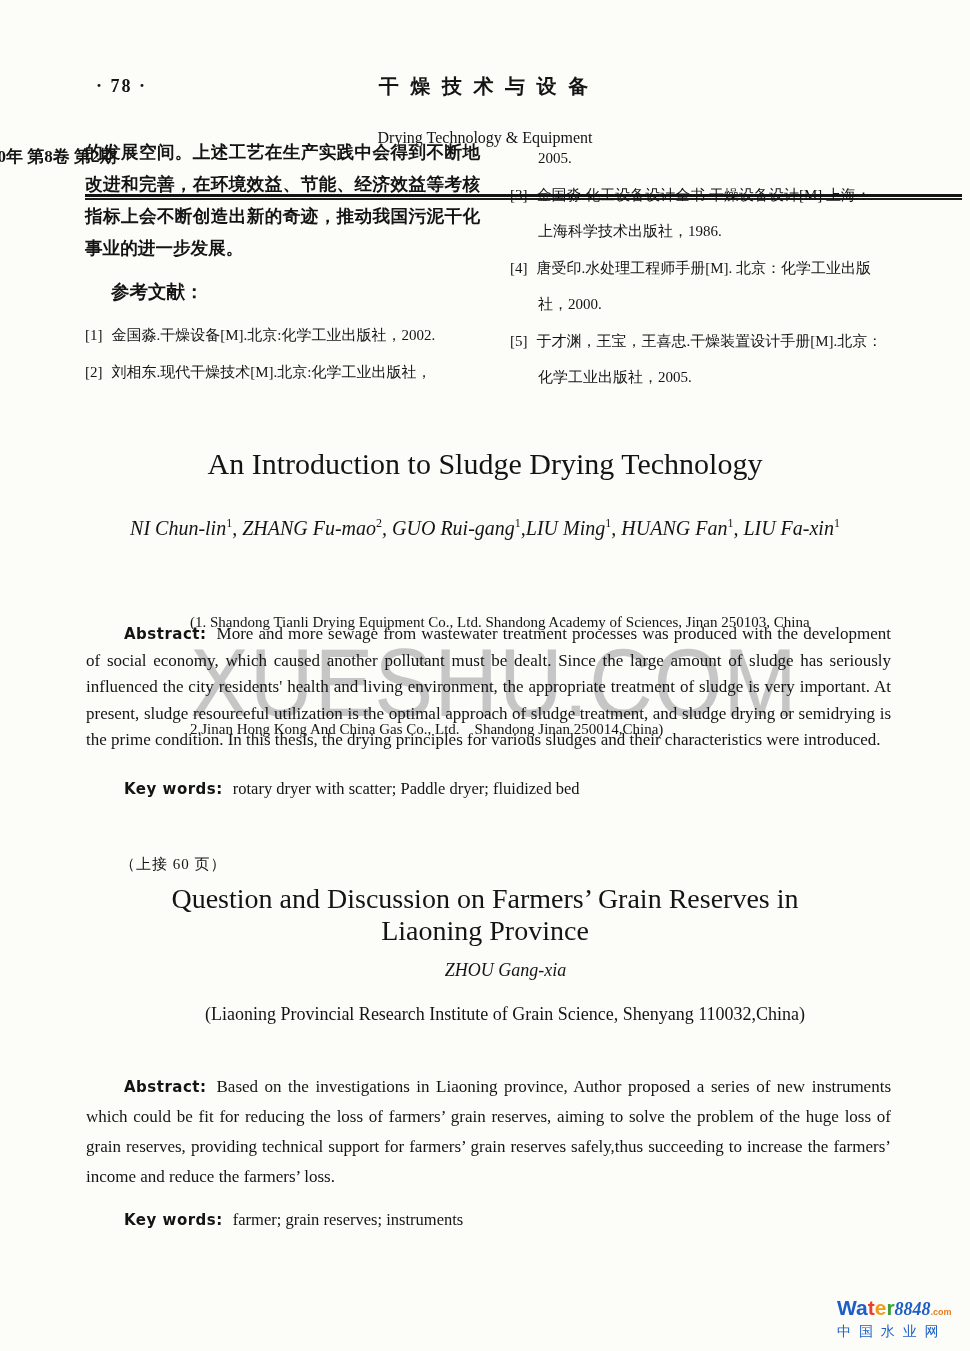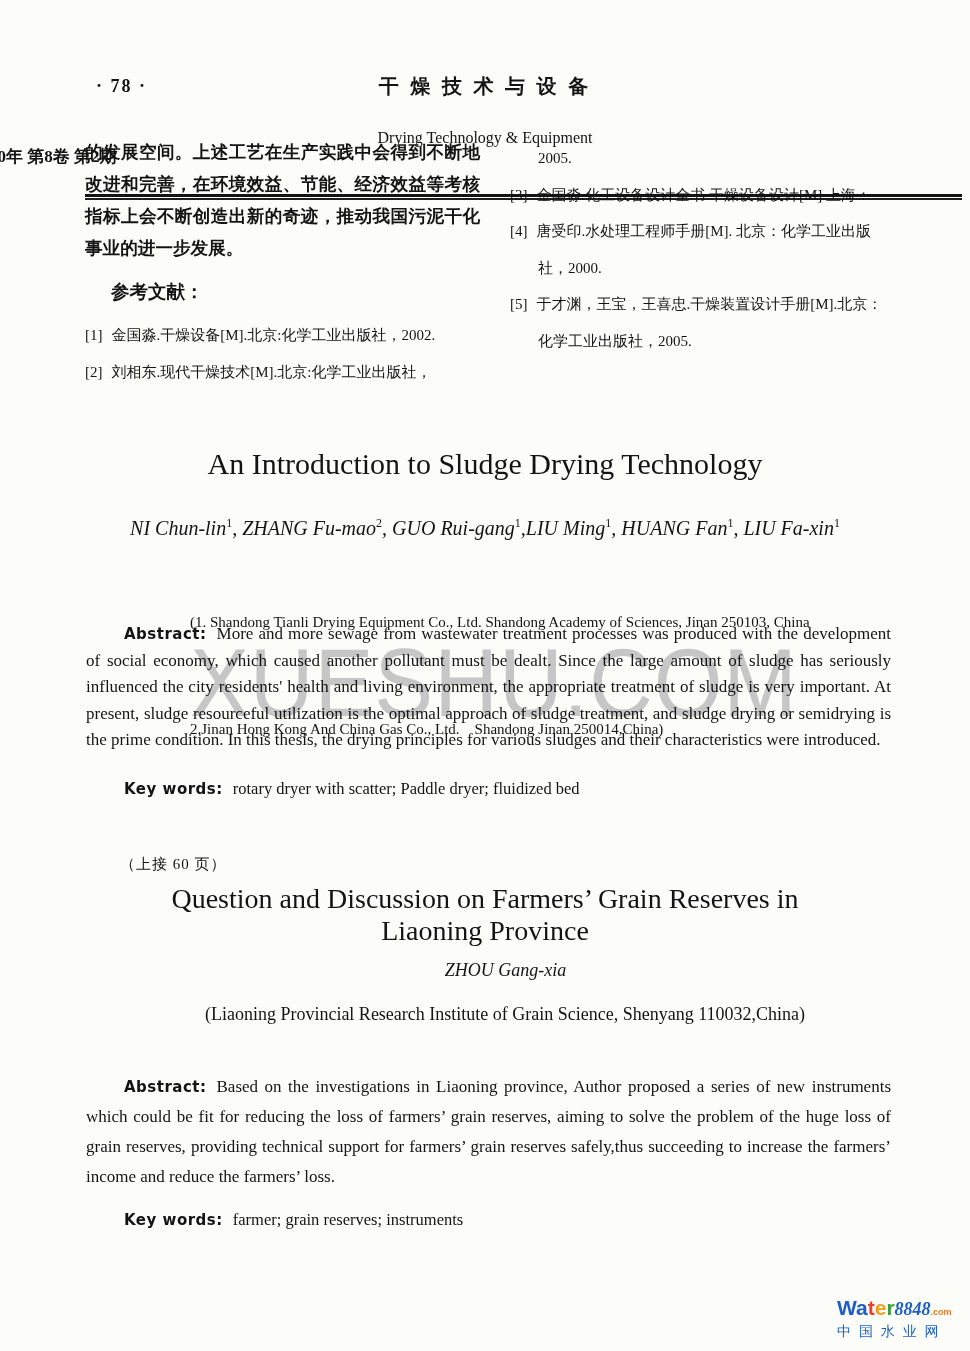--- a/index.html
+++ b/index.html
@@ -110,20 +110,21 @@
       </div>
       <div class="ref">
         <span class="ref-label">[2]</span><span>刘相东.现代干燥技术[M].北京:化学工业出版社，</span>
       </div>
     </div>
     <div class="col-right">
       <div class="ref ref-cont-top">2005.</div>
       <div class="ref">
         <span class="ref-label">[3]</span><span>金国淼.化工设备设计全书 干燥设备设计[M].上海：</span>
       </div>
+      <div class="ref cont">上海科学技术出版社，1986.</div>
       <div class="ref">
         <span class="ref-label">[4]</span><span>唐受印.水处理工程师手册[M]. 北京：化学工业出版</span>
       </div>
       <div class="ref cont">社，2000.</div>
       <div class="ref">
         <span class="ref-label">[5]</span><span>于才渊，王宝，王喜忠.干燥装置设计手册[M].北京：</span>
       </div>
       <div class="ref cont">化学工业出版社，2005.</div>
     </div>
   </div>

